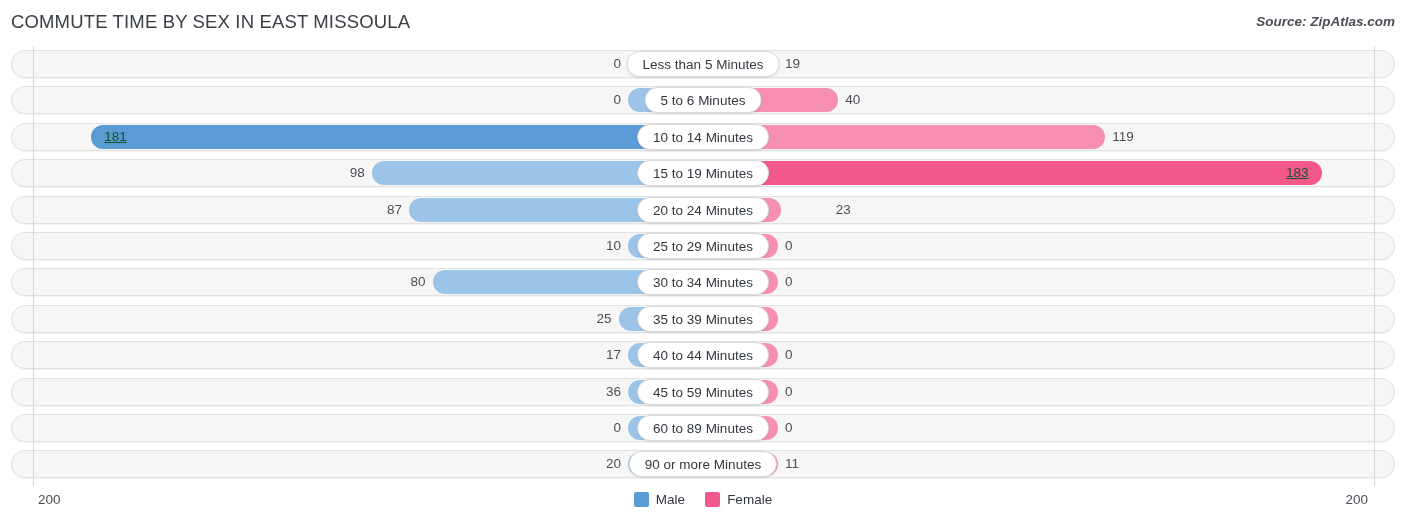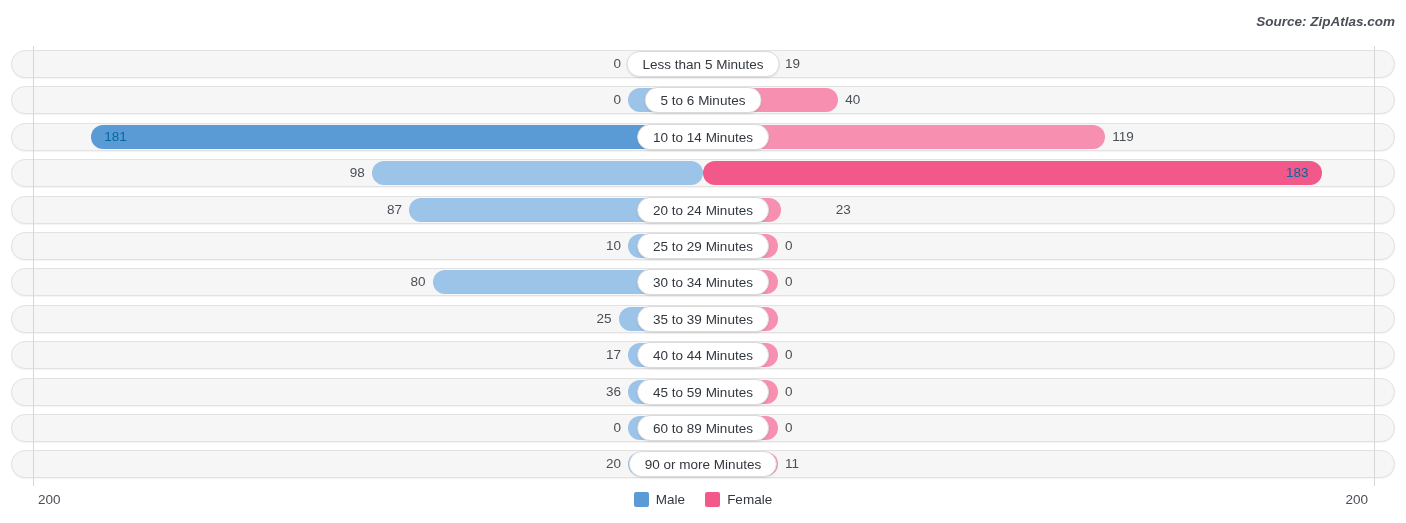--- a/index.html
+++ b/index.html
@@ -92,21 +92,21 @@
 
   .val {
     position: absolute;
     top: 0;
     height: 28px;
     line-height: 28px;
     font-size: 13.5px;
     color: #4a4f56;
     white-space: nowrap;
   }
-  .val.inside { color: #0369a1; }
+  .val.inside { color: #14532d; text-decoration: underline; }
 
   
   .cat-pill {
     position: absolute;
     top: 1px;
     left: 50%;
     transform: translateX(-50%);
     height: 26px;
     line-height: 25px;
     padding: 0 15px;
@@ -155,20 +155,21 @@
   }
   .legend-label {
     font-size: 13.5px;
     color: #33383f;
   }
 </style>
 </head>
 <body>
 
 <div class="header">
+  <div class="chart-title">COMMUTE TIME BY SEX IN EAST MISSOULA</div>
   <div class="source-note">Source: ZipAtlas.com</div>
 </div>
 
 <div class="plot">
   <div class="axis-line left"></div>
   <div class="axis-line right"></div>
   <div class="rows" id="rows">
       <div class="row">
         <div class="track"></div>
         <div class="barwrap">
@@ -200,20 +201,21 @@
         <div class="cat-pill">10 to 14 Minutes</div>
       </div>
       <div class="row">
         <div class="track"></div>
         <div class="barwrap">
           <div class="bar male" style="width: 331.24px; background: rgb(156, 195, 232);"></div>
           <div class="val" style="right: calc(50% + 338.24px);">98</div>
           <div class="bar female" style="width: 618.54px; background: rgb(242, 88, 138);"></div>
           <div class="val inside" style="left: calc(50% + 605.54px); transform: translateX(-100%);">183</div>
         </div>
+        <div class="cat-pill">15 to 19 Minutes</div>
       </div>
       <div class="row">
         <div class="track"></div>
         <div class="barwrap">
           <div class="bar male" style="width: 294.06px; background: rgb(156, 195, 232);"></div>
           <div class="val" style="right: calc(50% + 301.06px);">87</div>
           <div class="bar female" style="width: 77.74px; background: rgb(247, 143, 177);"></div>
           <div class="val" style="left: calc(50% + 84.74px); margin-left: 48px;">23</div>
         </div>
         <div class="cat-pill">20 to 24 Minutes</div>

